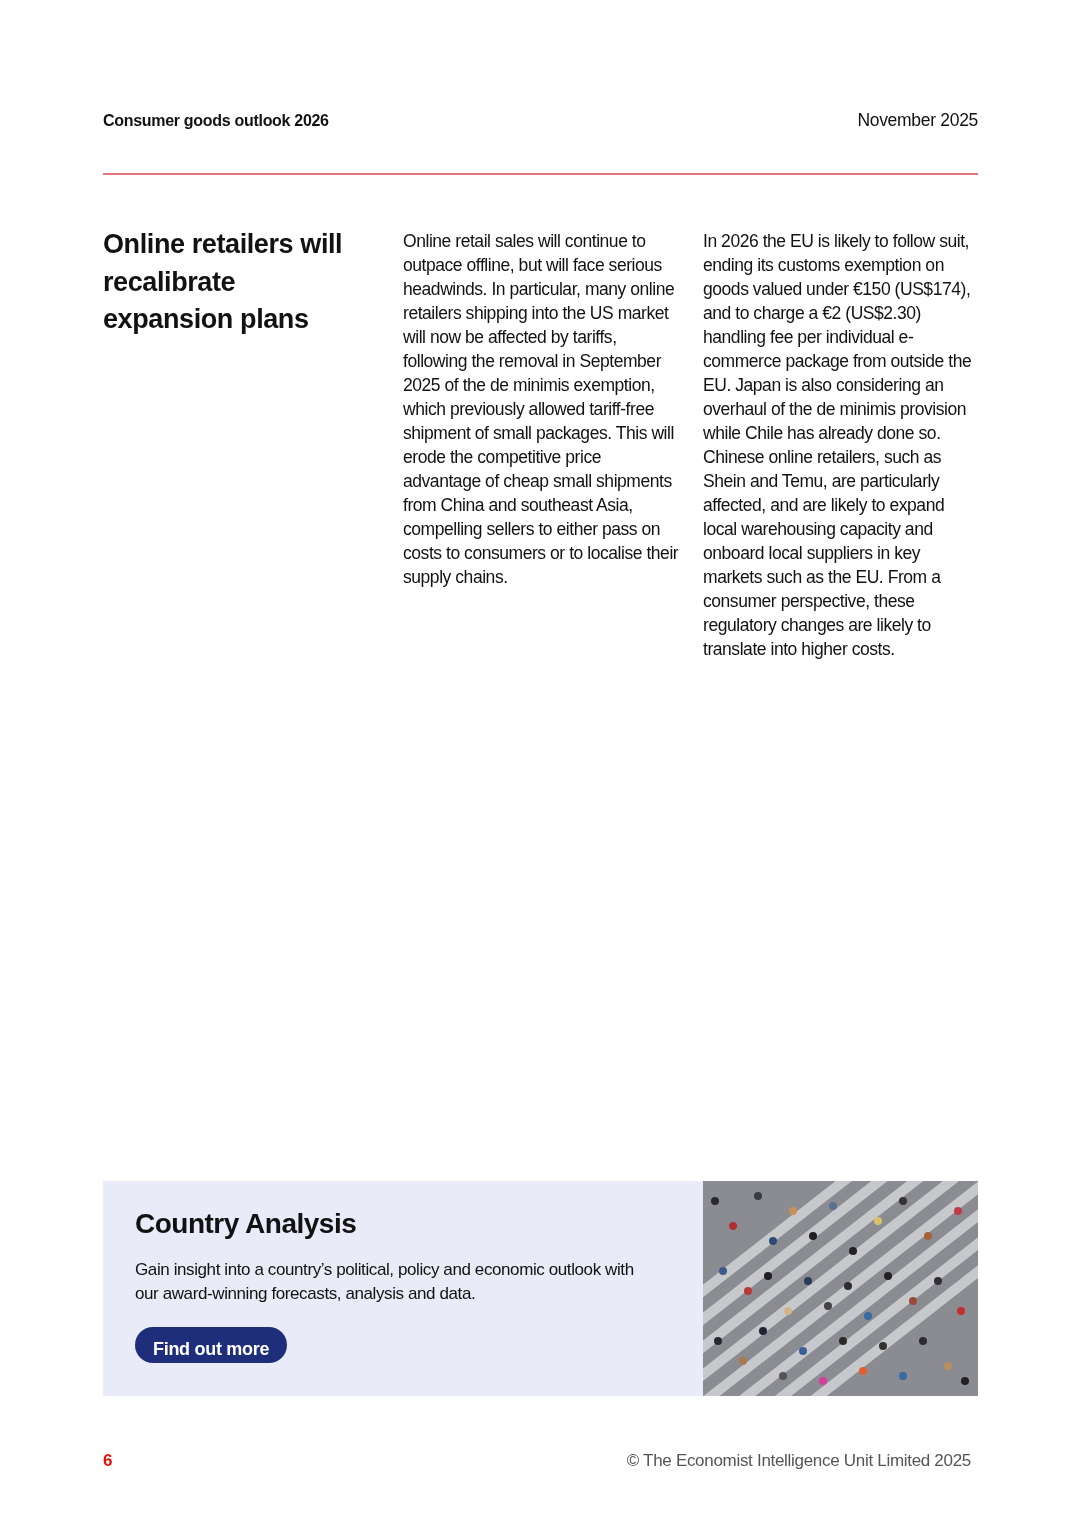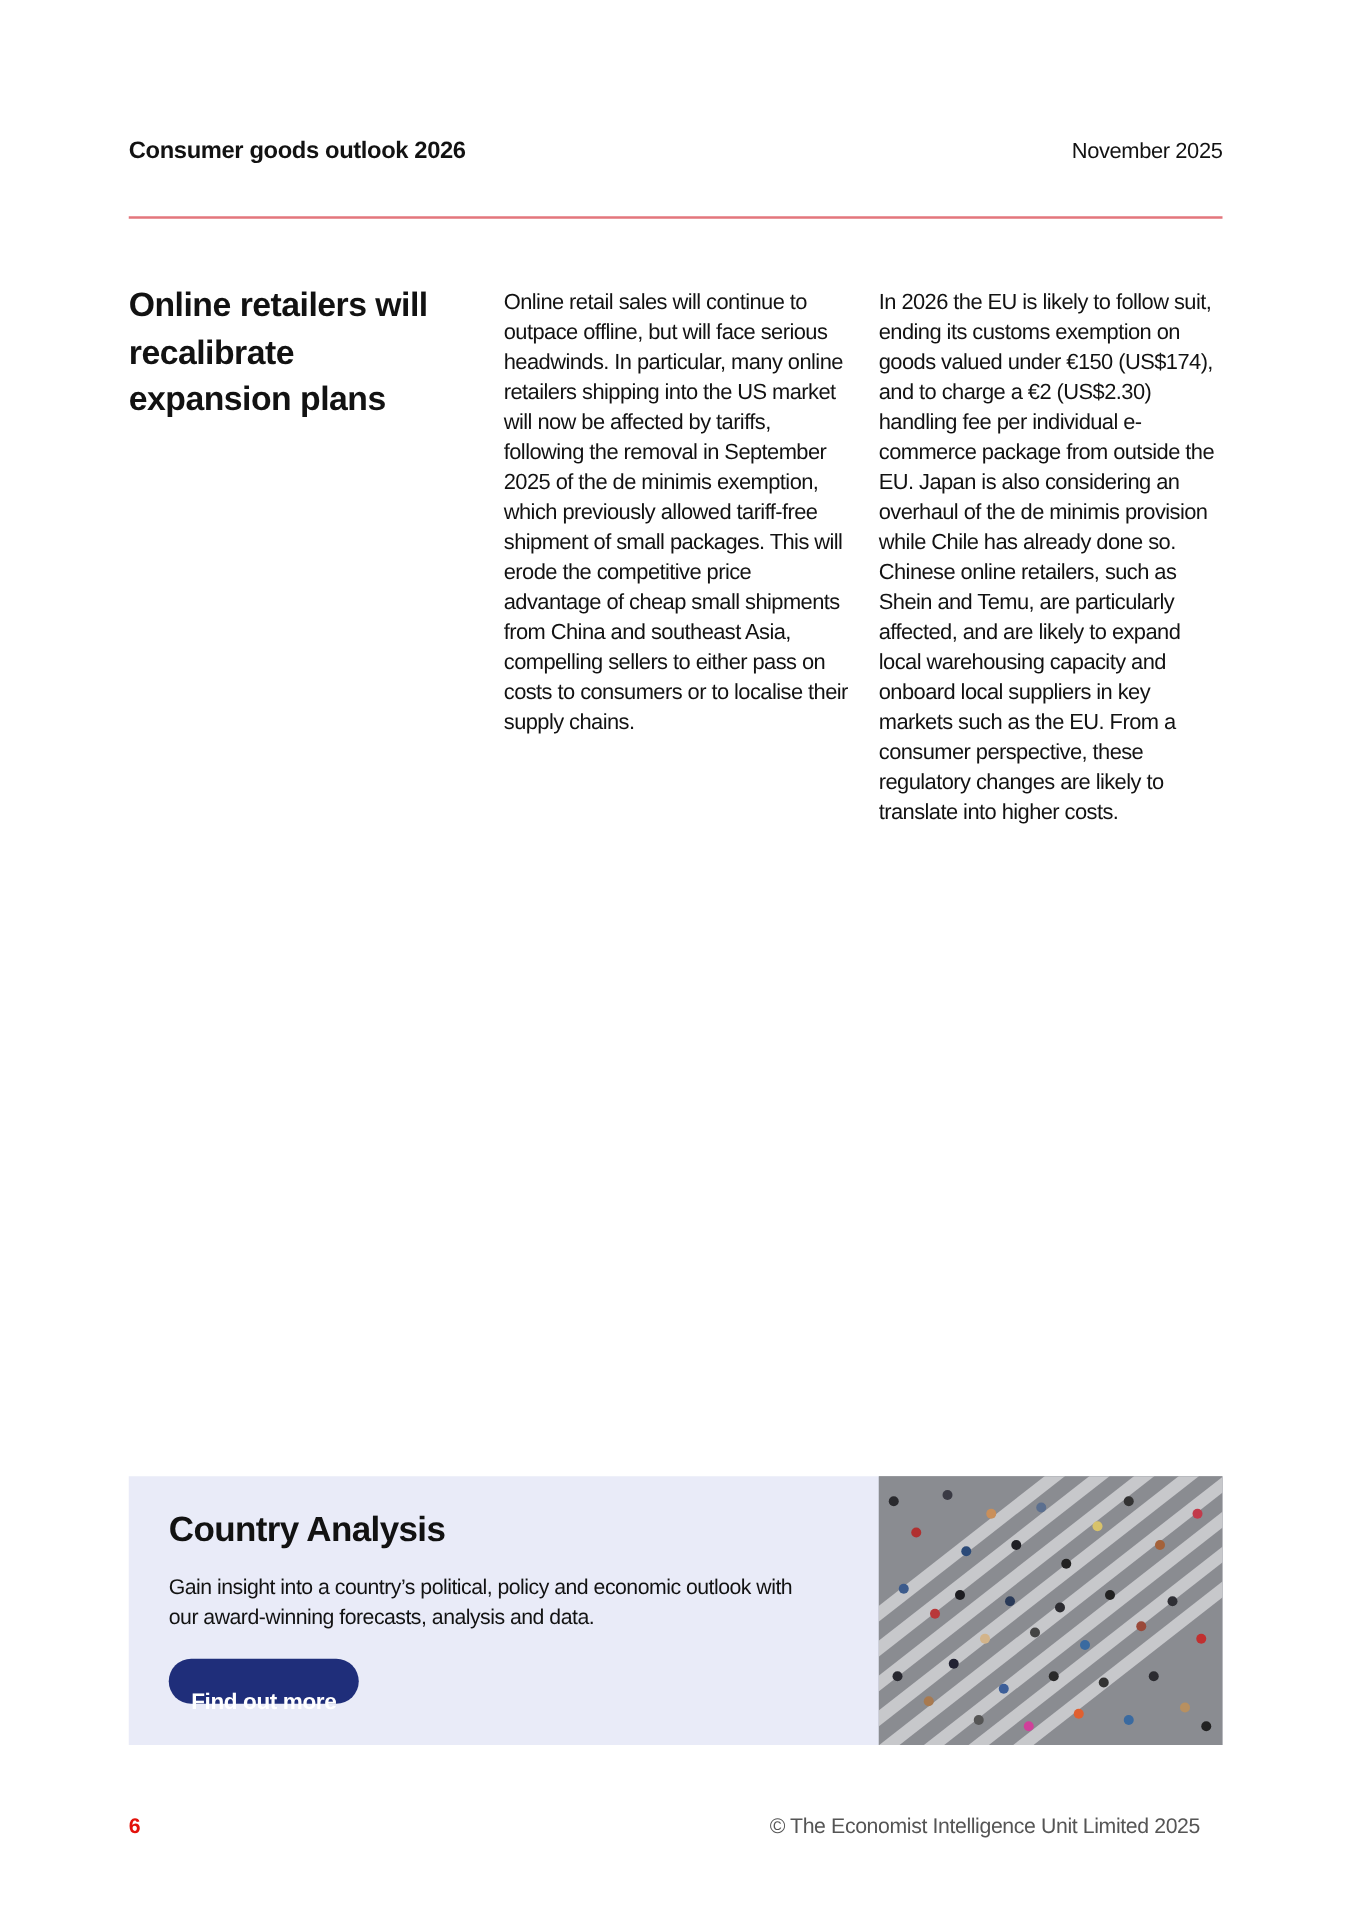--- a/index.html
+++ b/index.html
@@ -1,51 +1,51 @@
 <!DOCTYPE html>
 <html><head>
 <meta charset="utf-8">
 <style>
   html, body { margin: 0; padding: 0; background: #ffffff; }
   body {
     width: 1080px; height: 1527px; position: relative; overflow: hidden;
     font-family: "Liberation Sans", sans-serif; color: #121212;
   }
   .header { position: absolute; left: 103px; top: 109px; width: 875px; }
-  .header .title { font-size: 19px; font-weight: bold; letter-spacing: -0.3px; line-height: 23px; }
+  .header .title { font-size: 16px; font-weight: bold; letter-spacing: -0.3px; line-height: 23px; }
   .header .subtitle { font-size: 17.5px; letter-spacing: -0.3px; line-height: 23px; }
   .header .date { position: absolute; right: 0; top: 0; font-size: 17.5px; letter-spacing: -0.3px; line-height: 23px; }
   .rule { position: absolute; left: 103px; top: 173px; width: 875px; height: 2px; background: #e3767c; }
 
   .heading {
     position: absolute; left: 103px; top: 226px; width: 260px;
     font-size: 27px; font-weight: bold; line-height: 37.5px; letter-spacing: -0.4px; margin: 0;
   }
   .col {
     position: absolute; top: 229px; width: 278px;
     font-size: 17.5px; line-height: 24px; letter-spacing: -0.45px; margin: 0;
   }
   .col1 { left: 403px; }
   .col2 { left: 703px; }
   .col b { font-weight: normal; }
 
   .promo { position: absolute; left: 103px; top: 1181px; width: 875px; height: 215px; background: #e9ebf8; }
   .promo .ptitle { position: absolute; left: 32px; top: 27px; font-size: 28px; font-weight: bold; letter-spacing: -0.5px; margin: 0; }
   .promo .pdesc { position: absolute; left: 32px; top: 77px; width: 500px; font-size: 17px; line-height: 24px; letter-spacing: -0.4px; margin: 0; }
   .promo .btn {
-    position: absolute; left: 32px; top: 146px; height: 36px; padding: 16px 18px;
+    position: absolute; left: 32px; top: 146px; height: 36px; padding: 4px 18px;
     background: #1f2e7a; color: #ffffff; border-radius: 18px;
     font-size: 18px; font-weight: bold; line-height: 36px; letter-spacing: -0.3px; border: none; cursor: pointer;
     font-family: "Liberation Sans", sans-serif;
   }
   .promo .photo { position: absolute; right: 0; top: 0; width: 275px; height: 215px; overflow: hidden; background: #8d8f93; }
 
   .footer { position: absolute; left: 103px; top: 1451px; width: 875px; font-size: 17px; }
   .footer .page { color: #e3120b; font-weight: bold; }
-  .footer .copy { position: absolute; right: 18px; top: 0; color: #555555; letter-spacing: -0.3px; }
+  .footer .copy { position: absolute; right: 7px; top: 0; color: #555555; letter-spacing: -0.3px; }
 </style>
 </head>
 <body>
 
 <div class="header">
   <div class="title">Consumer goods outlook 2026</div>
   <div class="date">November 2025</div>
 </div>
 <div class="rule"></div>
 

